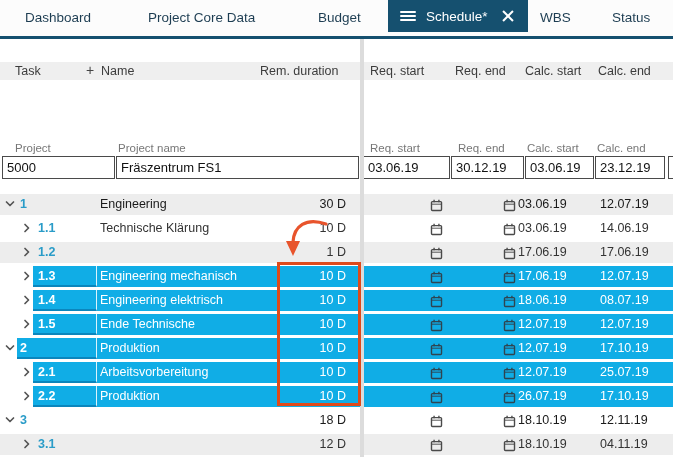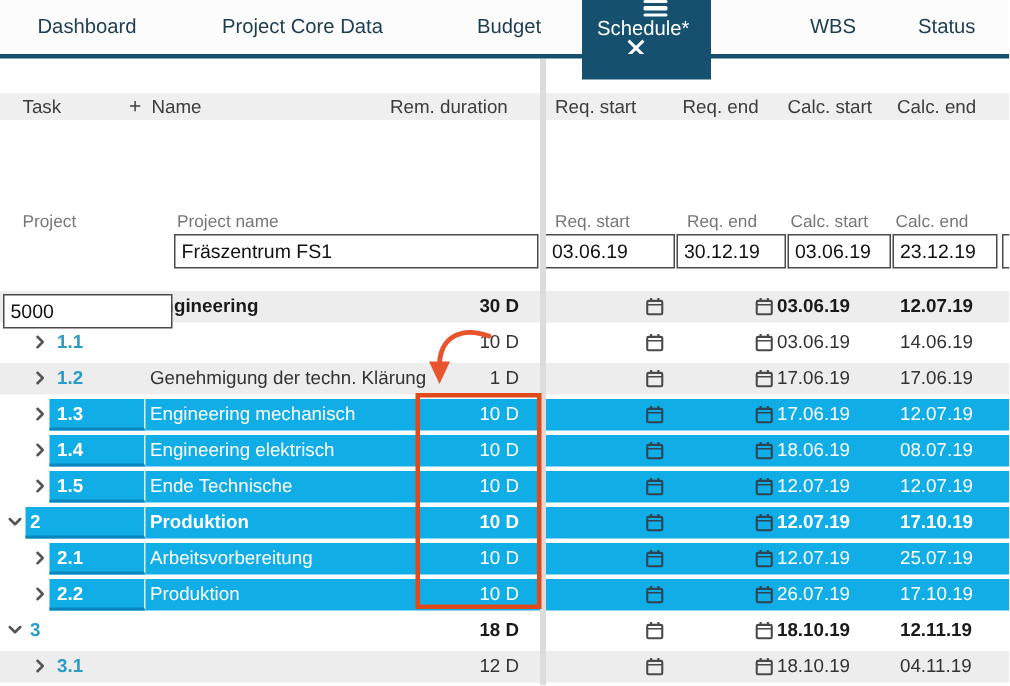--- a/index.html
+++ b/index.html
@@ -2,21 +2,21 @@
 <html style="--hl: #10ade6; --navy: #15506f; --annored: #de4a1b; --numblue: #2a9cc8;"><head>
 <meta charset="utf-8">
 <style>
   html,body{margin:0;padding:0;}
   .screen{position:relative;width:673px;height:457px;background:#fff;overflow:hidden;
           font-family:"Liberation Sans",sans-serif;-webkit-font-smoothing:antialiased;}
   
   .tabbar{position:absolute;left:0;top:0;width:673px;height:39px;background:#fcfcfc;z-index:20;}
   .tabbar::after{content:"";position:absolute;left:0;bottom:0;width:100%;height:3px;background:var(--navy);}
   .tab{position:absolute;top:0;height:36px;line-height:36px;font-size:13.5px;color:#1d3d52;cursor:default;white-space:nowrap;}
-  .tab-active{position:absolute;top:0;height:53px;background:var(--navy);display:flex;align-items:center;color:#fff;flex-direction:column;}
+  .tab-active{position:absolute;top:0;height:32px;background:var(--navy);display:flex;align-items:center;color:#fff;}
   .tab-active .tab-label{font-size:13.5px;color:#fff;margin:0 14px 0 10px;}
   .hamburger{display:flex;flex-direction:column;justify-content:space-between;width:16px;height:11px;margin-left:12px;}
   .hamburger div{height:2.4px;background:#fff;border-radius:1px;}
   .closex{width:12px;height:12px;margin-right:14px;position:relative;}
   .closex::before,.closex::after{content:"";position:absolute;left:-1px;top:5px;width:14px;height:2px;background:#fff;}
   .closex::before{transform:rotate(45deg);}
   .closex::after{transform:rotate(-45deg);}
   
   .vdivider{position:absolute;left:360px;top:39px;width:4px;height:418px;background:#dcdcdc;z-index:6;}
   .hdr-band{position:absolute;top:62px;height:18px;background:#efefef;z-index:2;}
@@ -45,21 +45,21 @@
   .row.hl.lvl1 .numcell{left:33px;width:64px;}
   .rtxt{position:absolute;top:1px;height:21px;line-height:21px;font-size:12.5px;color:#333;white-space:nowrap;z-index:2;}
   .chev{position:absolute;top:5px;width:12px;height:12px;z-index:2;cursor:pointer;}
   .lvl0 .chev{left:4px;}
   .lvl1 .chev{left:21px;}
   .num{font-weight:700;color:var(--numblue);}
   .lvl0 .num{left:20px;}
   .lvl1 .num{left:38px;}
   .name{left:100px;}
   .dur{left:270px;width:76px;text-align:right;}
-  .summary .name,.summary .dur,.summary .cs,.summary .ce{font-weight:700;color:#1a1a1a;}
+  .summary .name,.summary .dur,.summary .cs,.summary .ce{font-weight:400;color:#1a1a1a;}
   .row.hl .num,.row.hl .name,.row.hl .dur,.row.hl .cs,.row.hl .ce{color:#fff;}
   .cal{position:absolute;top:5px;z-index:2;color:#4a4a4a;cursor:pointer;}
   .row.hl .cal{color:#2f4450;}
   .cal1{left:66px;} .cal2{left:139px;}
   .cs{left:154px;} .ce{left:236px;}
   
   .anno-rect{position:absolute;left:277px;top:262px;width:84px;height:144px;box-sizing:border-box;
              border:3px solid var(--annored);z-index:50;pointer-events:none;}
   .anno-arrow{position:absolute;left:282px;top:214px;z-index:50;pointer-events:none;}
 </style>
@@ -94,21 +94,21 @@
   </div>
   <div class="hdr-band right">
     <span class="hdr-label" style="left:6px">Req. start</span>
     <span class="hdr-label" style="left:91px">Req. end</span>
     <span class="hdr-label" style="left:161px">Calc. start</span>
     <span class="hdr-label" style="left:234px">Calc. end</span>
   </div>
 
   <div id="projectFilter">
       <span class="mini-label" style="left: 15px;">Project</span>
-      <input class="cellbox" type="text" value="5000" style="left: 2px; width: 113px; margin-top: 40px;">
+      <input class="cellbox" type="text" value="5000" style="left: 2px; width: 113px;">
       <span class="mini-label" style="left: 118px;">Project name</span>
       <input class="cellbox" type="text" value="Fräszentrum FS1" style="left: 116px; width: 243px;">
       <span class="mini-label" style="left: 370px;">Req. start</span>
       <input class="cellbox" type="text" value="03.06.19" style="left: 363px; width: 87px;">
       <span class="mini-label" style="left: 458px;">Req. end</span>
       <input class="cellbox" type="text" value="30.12.19" style="left: 451px; width: 73px;">
       <span class="mini-label" style="left: 527px;">Calc. start</span>
       <input class="cellbox" type="text" value="03.06.19" style="left: 525px; width: 69px;">
       <span class="mini-label" style="left: 597px;">Calc. end</span>
       <input class="cellbox" type="text" value="23.12.19" style="left: 595px; width: 70px;">
@@ -146,20 +146,21 @@
     </div>
   </div>
       <div class="row lvl1 zebra-white">
     <div class="row-left">
       <div class="fill"></div>
 
       <svg class="chev" width="12" height="12" viewBox="0 0 12 12">
         <polyline fill="none" stroke="#555" stroke-width="1.7" stroke-linecap="round" stroke-linejoin="round" points="4,2.5 7.5,6 4,9.5"></polyline>
       </svg>
       <span class="rtxt num">1.1</span>
+      <span class="rtxt name">Technische Klärung</span>
       <span class="rtxt dur">10 D</span>
     </div>
     <div class="row-right">
       <div class="fill"></div>
       <span class="cal cal1"><svg width="13" height="13" viewBox="0 0 14 14">
               <rect x="1.6" y="2.8" width="10.8" height="9.6" rx="1" fill="none" stroke="currentColor" stroke-width="1.5"></rect>
               <line x1="4.4" y1="0.8" x2="4.4" y2="3.6" stroke="currentColor" stroke-width="1.5"></line>
               <line x1="9.6" y1="0.8" x2="9.6" y2="3.6" stroke="currentColor" stroke-width="1.5"></line>
               <line x1="1.6" y1="5.6" x2="12.4" y2="5.6" stroke="currentColor" stroke-width="1"></line>
             </svg></span>
@@ -174,21 +175,20 @@
     </div>
   </div>
       <div class="row lvl1 zebra-gray">
     <div class="row-left">
       <div class="fill"></div>
 
       <svg class="chev" width="12" height="12" viewBox="0 0 12 12">
         <polyline fill="none" stroke="#555" stroke-width="1.7" stroke-linecap="round" stroke-linejoin="round" points="4,2.5 7.5,6 4,9.5"></polyline>
       </svg>
       <span class="rtxt num">1.2</span>
-      <span class="rtxt name">Genehmigung der techn. Klärung</span>
       <span class="rtxt dur">1 D</span>
     </div>
     <div class="row-right">
       <div class="fill"></div>
       <span class="cal cal1"><svg width="13" height="13" viewBox="0 0 14 14">
               <rect x="1.6" y="2.8" width="10.8" height="9.6" rx="1" fill="none" stroke="currentColor" stroke-width="1.5"></rect>
               <line x1="4.4" y1="0.8" x2="4.4" y2="3.6" stroke="currentColor" stroke-width="1.5"></line>
               <line x1="9.6" y1="0.8" x2="9.6" y2="3.6" stroke="currentColor" stroke-width="1.5"></line>
               <line x1="1.6" y1="5.6" x2="12.4" y2="5.6" stroke="currentColor" stroke-width="1"></line>
             </svg></span>

